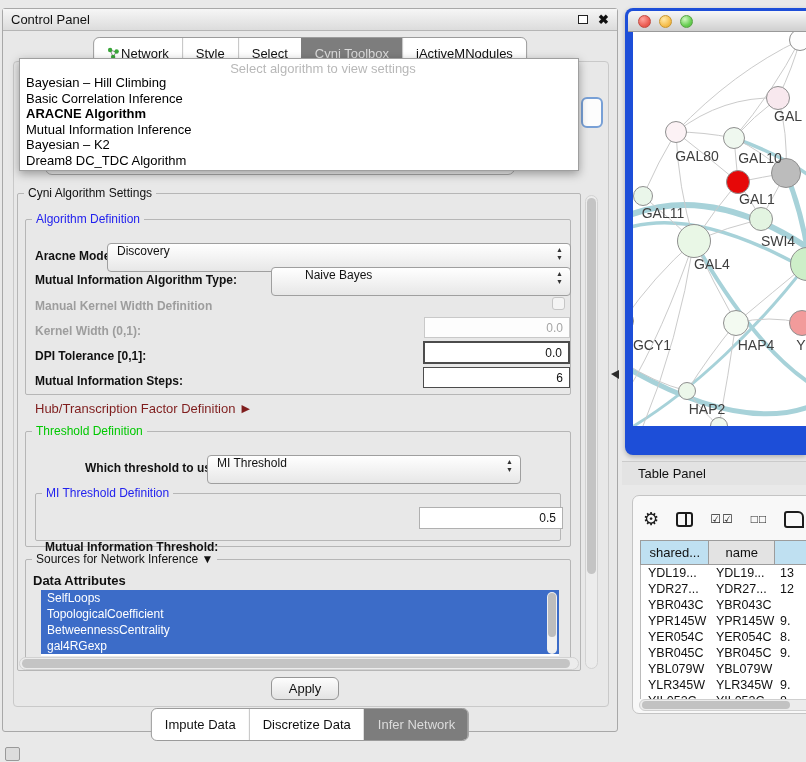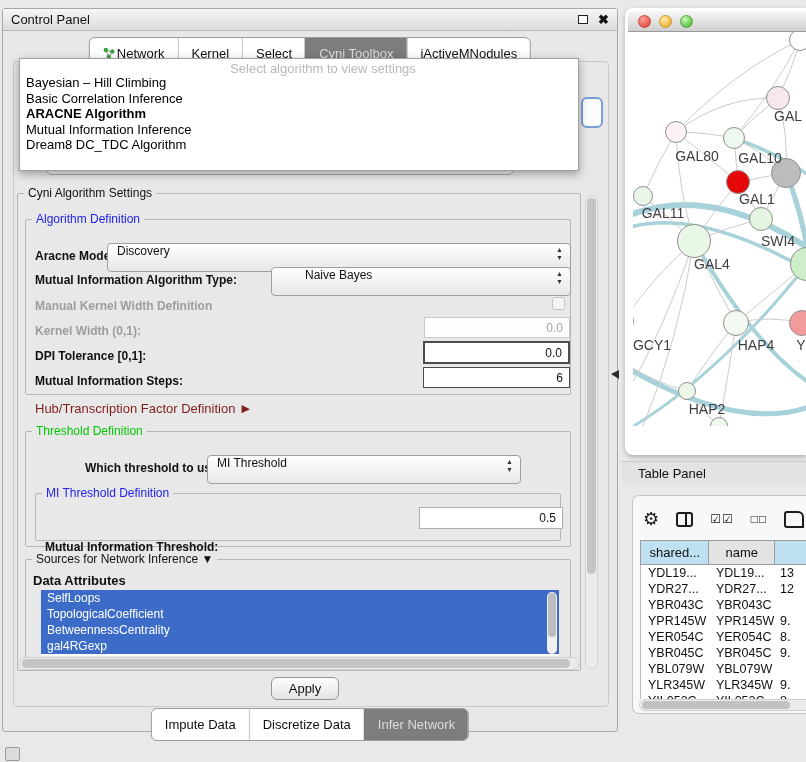--- a/index.html
+++ b/index.html
@@ -77,21 +77,21 @@
     background:linear-gradient(#fdfdfd,#e3e3e3); border:1px solid #969696; border-radius:6px;
     font-size:13px; color:#111; display:flex; align-items:center; justify-content:center; }
 
   .cp-bottom-tabs { position:absolute; top:699px; left:50%; transform:translateX(-50%); }
 
   .expander { position:absolute; font-size:13px; font-weight:normal; color:#7f1d1d; display:flex; align-items:center; gap:6px;justify-content:center; }
   .expander .arr { font-size:11px; }
 
   
   .net-window { position:absolute; left:625px; top:8px; width:181px; height:447px;
-    background:#ffffff; border-radius:8px 0 0 8px; box-shadow:0 2px 5px rgba(0,0,0,.25); }
+    background:#1d4ed8; border-radius:8px 0 0 8px; box-shadow:0 2px 5px rgba(0,0,0,.25); }
   .net-titlebar { position:absolute; left:3px; top:3px; width:178px; height:21px;
     background:linear-gradient(#f7f7f7,#cfcfcf); border-radius:5px 0 0 0; border-bottom:1px solid #9a9a9a;
     display:flex; align-items:center; gap:8px; padding-left:10px; }
   .tl { width:13px; height:13px; border-radius:50%; }
   .tl.red { background:radial-gradient(circle at 35% 30%, #ffa49d, #ec5f55 60%, #d94438); border:1px solid #c14a41; }
   .tl.yellow { background:radial-gradient(circle at 35% 30%, #ffe9a8, #f6bf4f 60%, #e0a52f); border:1px solid #c9952e; }
   .tl.green { background:radial-gradient(circle at 35% 30%, #d2f7c2, #69cf54 60%, #4eb33e); border:1px solid #57a344; }
   .net-canvas { position:absolute; left:8px; top:24px; width:173px; height:394px; background:#fff; overflow:hidden; }
   .gnode { position:absolute; border-radius:50%; border:1.2px solid #8f8f8f; }
   .nlabel { position:absolute; transform:translateX(-50%); font-size:14px; color:#3f3f3f; white-space:nowrap; }
@@ -153,21 +153,21 @@
             <line x1="3" y1="3" x2="9" y2="5" stroke="#8a8a8a" stroke-width="1"></line>
             <line x1="3" y1="3" x2="6" y2="10" stroke="#8a8a8a" stroke-width="1"></line>
             <line x1="9" y1="5" x2="6" y2="10" stroke="#8a8a8a" stroke-width="1"></line>
             <circle cx="3" cy="3" r="2.2" fill="#3aa53a"></circle>
               <circle cx="9.5" cy="4.5" r="2.2" fill="#3aa53a"></circle>
               <circle cx="6" cy="10" r="2.2" fill="#3aa53a"></circle>
           </svg>
           <span>Network</span>
         </div>
         <div class="tab">
-            <span>Kernel</span>
+            <span>Style</span>
           </div>
         <div class="tab">
             <span>Select</span>
           </div>
         <div class="tab sel">
             <span>Cyni Toolbox</span>
           </div>
         <div class="tab">
             <span>jActiveMNodules</span>
           </div>
@@ -177,20 +177,21 @@
     <div class="sliver-bottom"></div>
     <div class="sliver-right"></div>
 
     <div class="popup">
       <div class="ph">Select algorithm to view settings</div>
       <div id="dd-options">
           <div class="dd-item">Bayesian – Hill Climbing</div>
           <div class="dd-item">Basic Correlation Inference</div>
           <div class="dd-item sel">ARACNE Algorithm</div>
           <div class="dd-item">Mutual Information Inference</div>
+          <div class="dd-item">Bayesian – K2</div>
           <div class="dd-item">Dream8 DC_TDC Algorithm</div>
         </div>
     </div>
 
     <div class="fieldset" style="left:14px; top:184px; width:564px; height:478px;">
       <span class="legend black" style="left:6px; top:-8px;">Cyni Algorithm Settings</span>
     </div>
     <div class="vscroll" style="left:582px; top:186px; height:474px;">
       <div class="thumb" style="top:2px; height:376px;"></div>
     </div>

